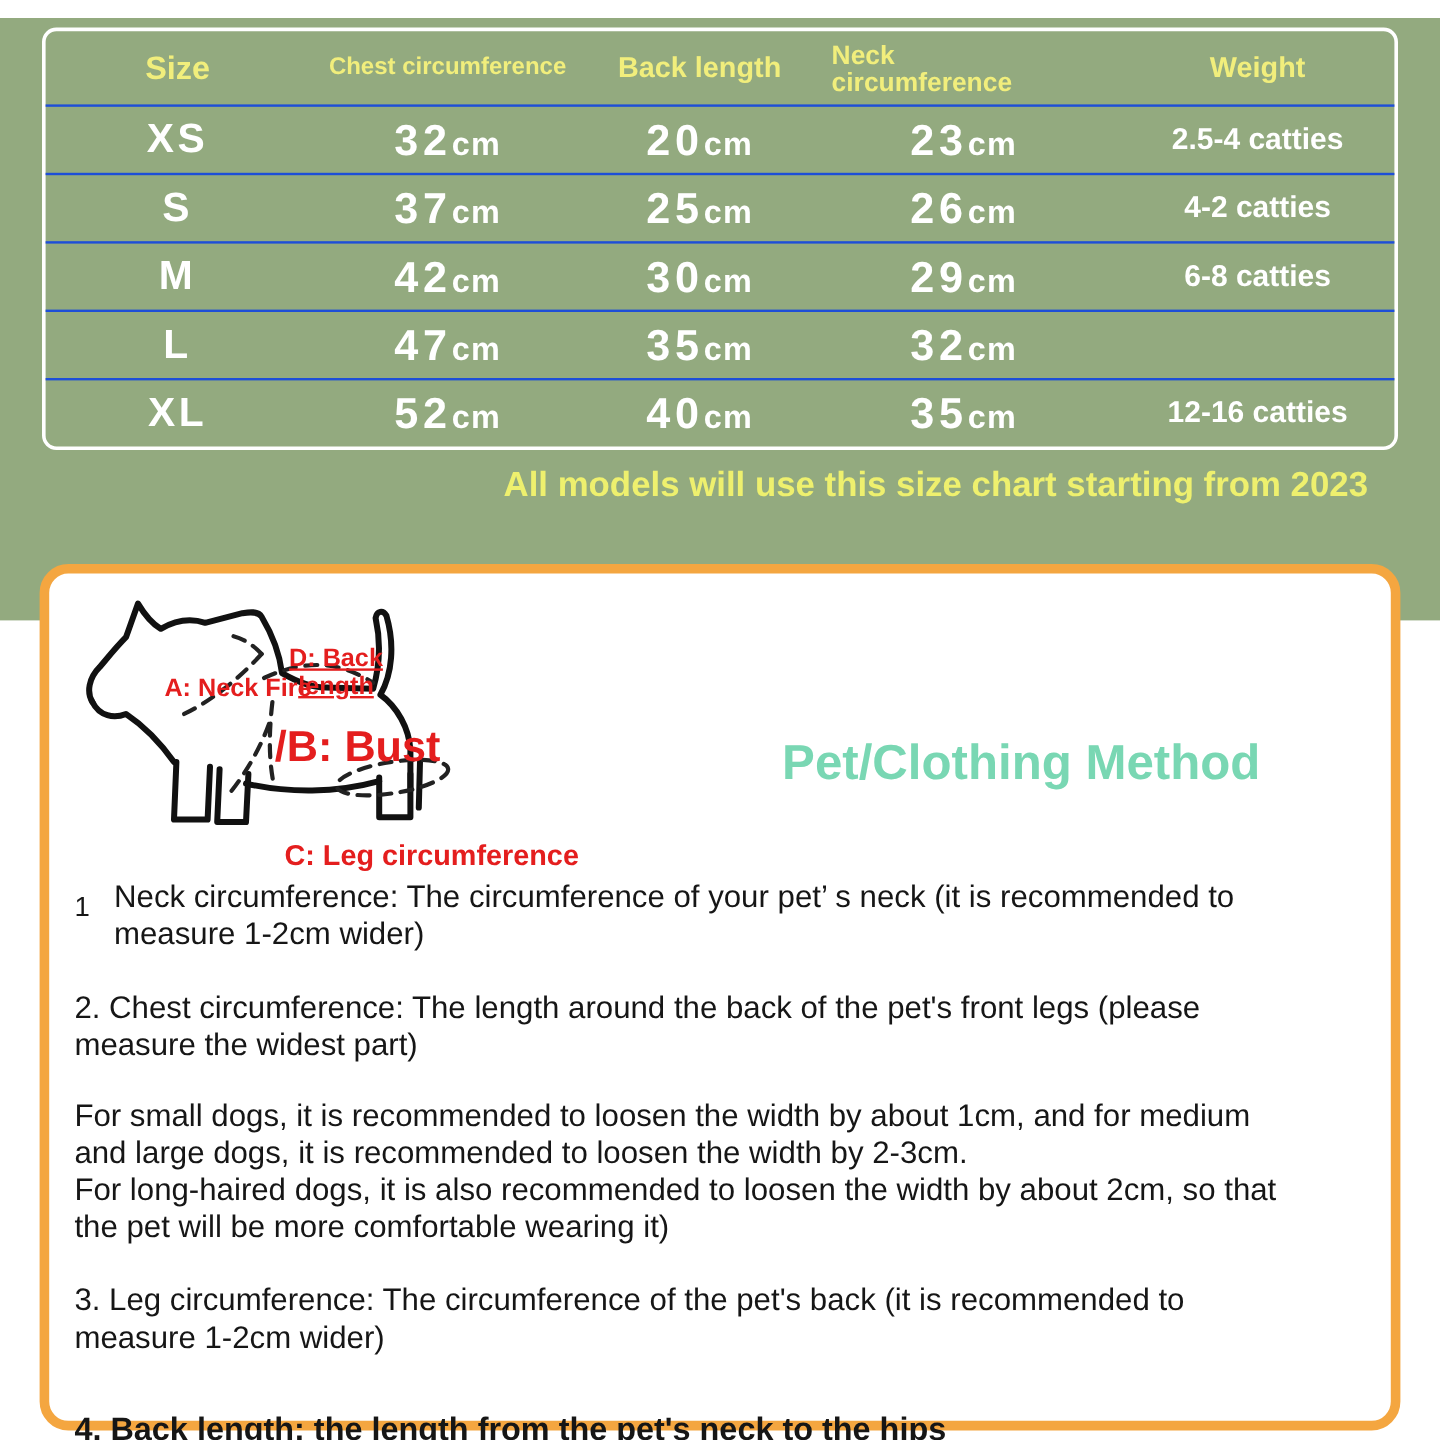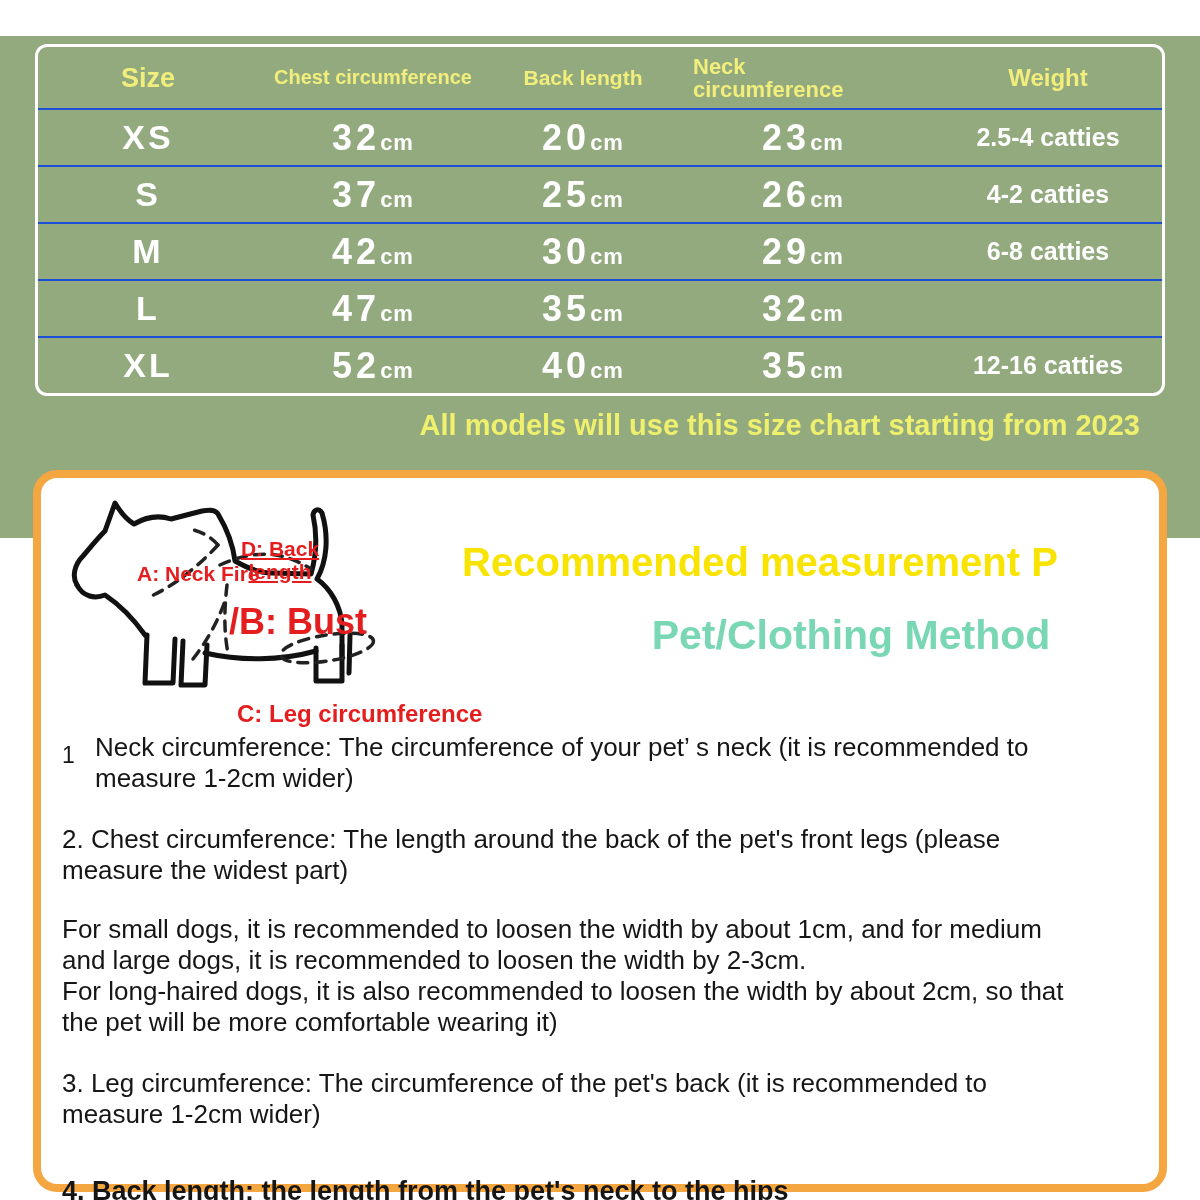--- a/index.html
+++ b/index.html
@@ -1,39 +1,39 @@
 <!DOCTYPE html>
 <html><head>
 <meta charset="utf-8">
 <style>
   * { margin:0; padding:0; box-sizing:border-box; }
   html,body { width:1200px; height:1200px; background:#ffffff;
               font-family:"Liberation Sans", sans-serif; overflow:hidden; }
   .page { position:relative; width:1200px; height:1200px; }
 
   
-  .green-panel { position:absolute; left:0; top:36px; width:1200px; height:502px;
+  .green-panel { position:absolute; left:0; top:15px; width:1200px; height:502px;
                  background:#93aa7f; }
   .chart-box { position:absolute; left:35px; top:8px; width:1130px; height:352px;
                border:3px solid #ffffff; border-radius:12px;
                display:flex; flex-direction:column; }
   .chart-row { display:grid; grid-template-columns:220px 230px 190px 250px 240px;
                align-items:center; flex:1; }
   .chart-row + .chart-row { border-top:2px solid #1d4ed8; }
   .chart-row.header { flex:1.12; }
   .hcell { color:#f1ee7c; font-weight:bold; text-align:center; line-height:1.05; }
   .h-size { font-size:27px; }
   .h-chest { font-size:20px; }
-  .h-back { font-size:21px; }
+  .h-back { font-size:24px; }
   .h-neck { font-size:22px; text-align:left; padding-left:15px; width:170px; }
   .h-weight { font-size:24px; }
   .cell { color:#ffffff; font-weight:bold; text-align:center; }
   .c-size { font-size:34px; letter-spacing:3px; }
   .c-num  { font-size:36px; letter-spacing:4px; }
-  .c-unit { font-size:22px; letter-spacing:1px; }
+  .c-unit { font-size:27px; letter-spacing:1px; }
   .c-weight { font-size:25px; }
   .chart-footer { position:absolute; left:0; top:373px; width:1140px;
                   text-align:right; color:#eef06e; font-size:29px; font-weight:bold; }
 
   
   .card { position:absolute; left:33px; top:470px; width:1134px; height:722px;
           background:#ffffff; border:8px solid #f4a640; border-radius:24px; }
   .dog-wrap { position:absolute; left:14px; top:7px; width:340px; height:215px; }
   .dog-wrap svg { width:100%; height:100%; }
   .diagram-label { position:absolute; color:#e41e1e; font-weight:bold; line-height:1.0;text-align:center; }
@@ -155,21 +155,20 @@
     </div>
 
     <div class="diagram-label lbl-a">A: Neck Fire</div>
     <div class="diagram-label lbl-d">
       <div>D: Back</div>
       <div>length</div>
     </div>
     <div class="diagram-label lbl-b">/B: Bust</div>
     <div class="diagram-label lbl-c">C: Leg circumference</div>
 
-    <div class="title-primary">Recommended measurement P</div>
     <div class="title-secondary">Pet/Clothing Method</div>
 
     <div class="instructions">
 
       <div class="para p1">
         <span class="hang-num">1</span>
         <div>Neck circumference: The circumference of your pet’ s neck (it is recommended to</div>
         <div>measure 1-2cm wider)</div>
       </div>
 

